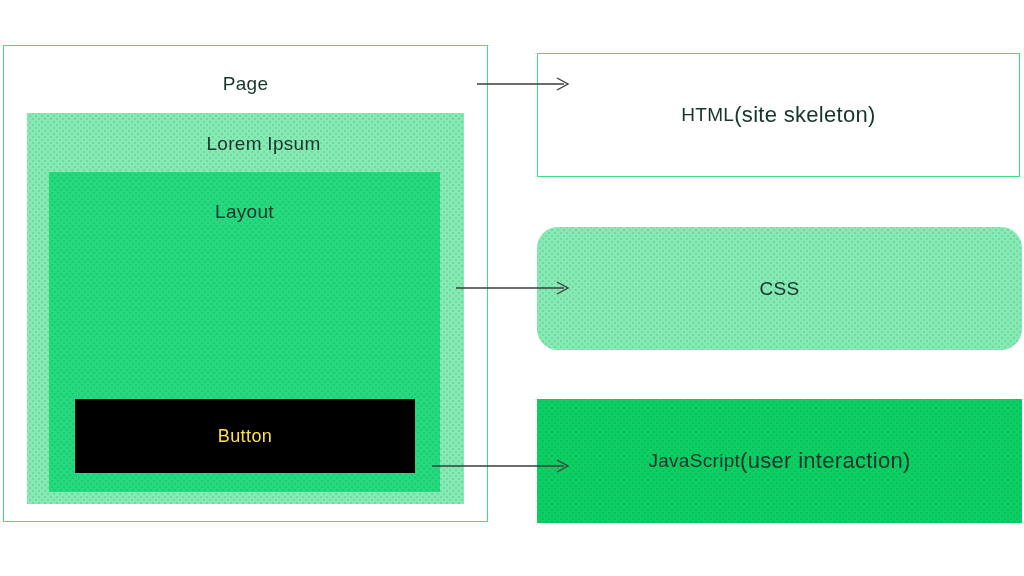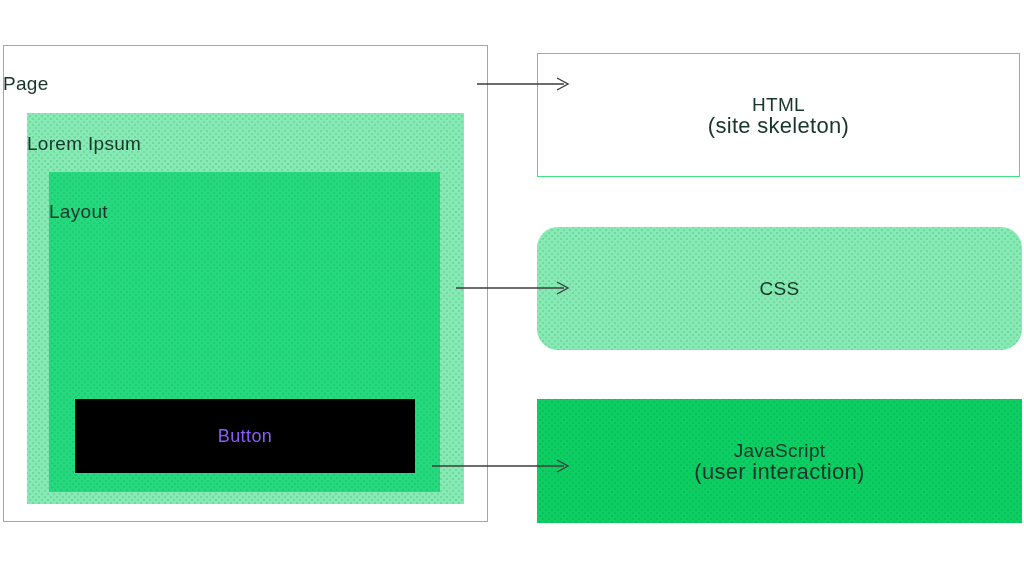--- a/index.html
+++ b/index.html
@@ -39,35 +39,35 @@
     background-position: 0 0, 3px 3px;
   }
   .button-box {
     left: 75px; top: 399px; width: 340px; height: 74px;
     background: #000000;
     display: flex; align-items: center; justify-content: center;
   }
 
   
   .label {
-    text-align: left;
+    text-align: center;
     font-size: 19px;
     letter-spacing: 0.3px;
     line-height: 24px;
     pointer-events: none;
   }
   .page-label  { left: 3px;  top: 72px;  width: 485px; }
   .lorem-label { left: 27px; top: 132px; width: 473px; }
   .layout-label{ left: 49px; top: 200px; width: 391px; }
-  .button-label{ color: #8b5cf6; font-size: 18px; letter-spacing: 0.4px; }
+  .button-label{ color: #fde047; font-size: 18px; letter-spacing: 0.4px; }
 
   
   .rightbox {
     left: 537px; width: 485px;
-    display: flex; flex-direction: column;
+    display: flex; flex-direction: row;
     align-items: center; justify-content: center;
   }
   .html-box {
     top: 53px; height: 124px; width: 483px;
     background: #ffffff;
     border: 1px solid #3ee381;
   }
   .css-box {
     top: 227px; height: 123px;
     background-color: #87e9b4;

